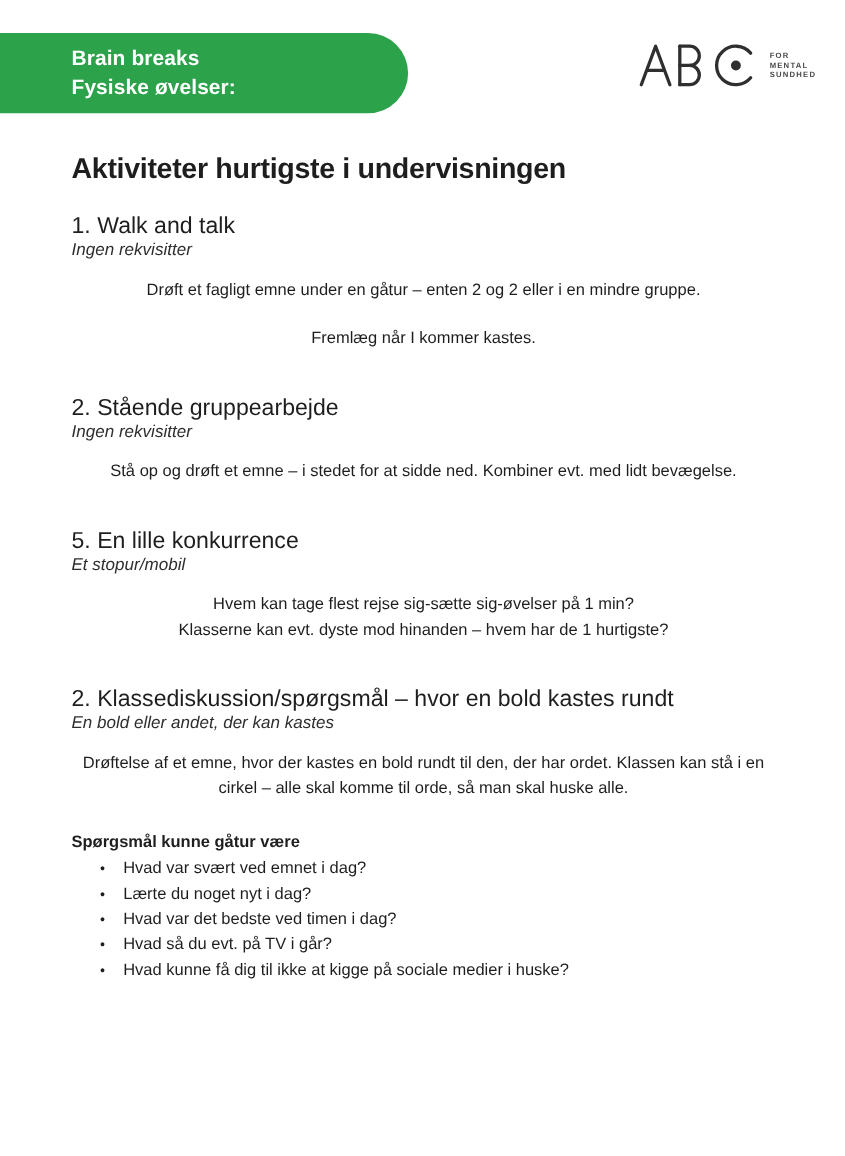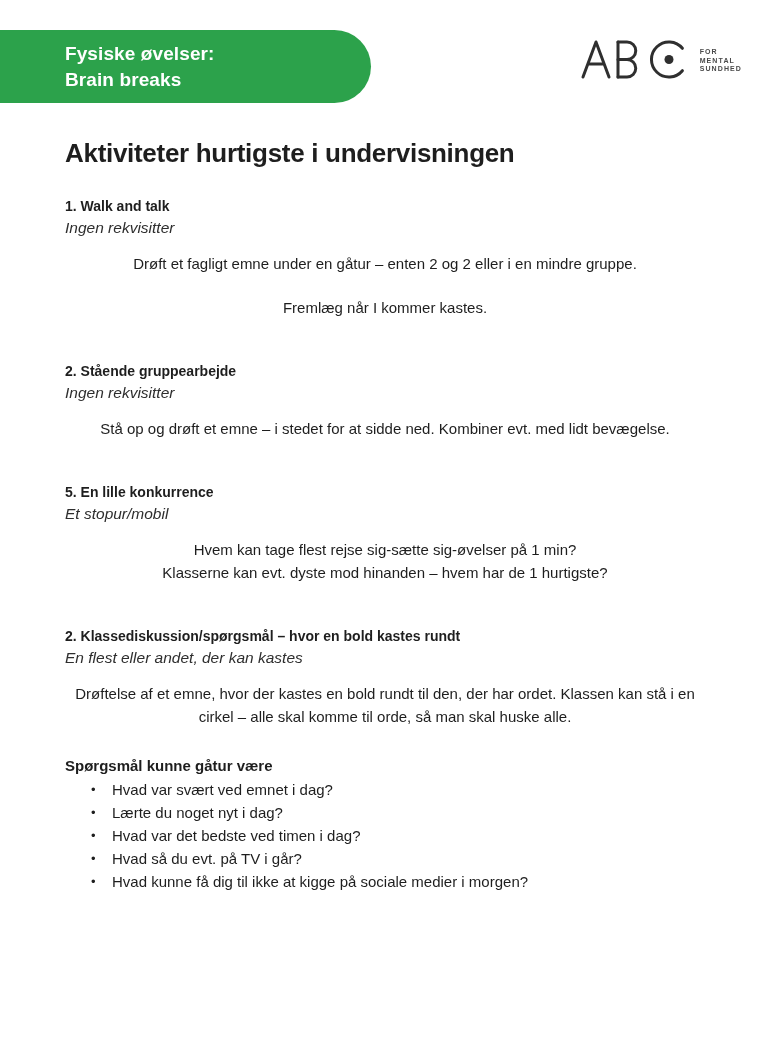--- a/index.html
+++ b/index.html
@@ -72,22 +72,22 @@
     margin-top: 35px;
     font-size: 26px;
     font-weight: 800;
     letter-spacing: -0.3px;
     line-height: 30px;
     color: var(--ink);
   }
   .sections { margin-top: 27px; }
   .section { margin-bottom: 41px; }
   .section h2 {
-    font-size: 14px;
-    font-weight: 700;
+    font-size: 21px;
+    font-weight: 400;
     line-height: 22px;
     color: var(--ink);
   }
   .section .subtitle {
     font-size: 15.5px;
     font-style: italic;
     line-height: 22px;
     color: #2e2e2e;
   }
   .section p {
@@ -117,22 +117,22 @@
     width: 47px;
     padding-left: 26px;
     flex-shrink: 0;
     font-size: 13px;
   }
 </style>
 </head>
 <body>
 
 <div class="banner">
+  <div class="banner-line">Brain breaks</div>
   <div class="banner-line">Fysiske øvelser:</div>
-  <div class="banner-line">Brain breaks</div>
 </div>
 
 <div class="logo">
   <span>
     <svg width="112" height="48" viewBox="0 0 112 48" fill="none" xmlns="http://www.w3.org/2000/svg">
       <g stroke="#2f2f2f" stroke-width="3" stroke-linecap="round" stroke-linejoin="round">
 
         <path d="M2,41 L15,6 L28,41"></path>
         <path d="M8.5,28 L21.5,28"></path>
 
@@ -172,21 +172,21 @@
 
     <div class="section">
       <h2>5. En lille konkurrence</h2>
       <div class="subtitle">Et stopur/mobil</div>
       <p>Hvem kan tage flest rejse sig-sætte sig-øvelser på 1 min?</p>
       <p class="tight">Klasserne kan evt. dyste mod hinanden – hvem har de 1 hurtigste?</p>
     </div>
 
     <div class="section">
       <h2>2. Klassediskussion/spørgsmål – hvor en bold kastes rundt</h2>
-      <div class="subtitle">En flest eller andet, der kan kastes</div>
+      <div class="subtitle">En bold eller andet, der kan kastes</div>
       <p>Drøftelse af et emne, hvor der kastes en bold rundt til den, der har ordet. Klassen kan stå i en cirkel – alle skal komme til orde, så man skal huske alle.</p>
     </div>
 
     <div class="questions">
       <h3>Spørgsmål kunne gåtur være</h3>
       <div class="bullet-list">
         <div class="bullet-item">
           <span class="bullet-marker">•</span>
           <span>Hvad var svært ved emnet i dag?</span>
         </div>
@@ -197,19 +197,19 @@
         <div class="bullet-item">
           <span class="bullet-marker">•</span>
           <span>Hvad var det bedste ved timen i dag?</span>
         </div>
         <div class="bullet-item">
           <span class="bullet-marker">•</span>
           <span>Hvad så du evt. på TV i går?</span>
         </div>
         <div class="bullet-item">
           <span class="bullet-marker">•</span>
-          <span>Hvad kunne få dig til ikke at kigge på sociale medier i morgen?</span>
+          <span>Hvad kunne få dig til ikke at kigge på sociale medier i huske?</span>
         </div>
       </div>
     </div>
 
   </div>
 </div>
 
 </body></html>

